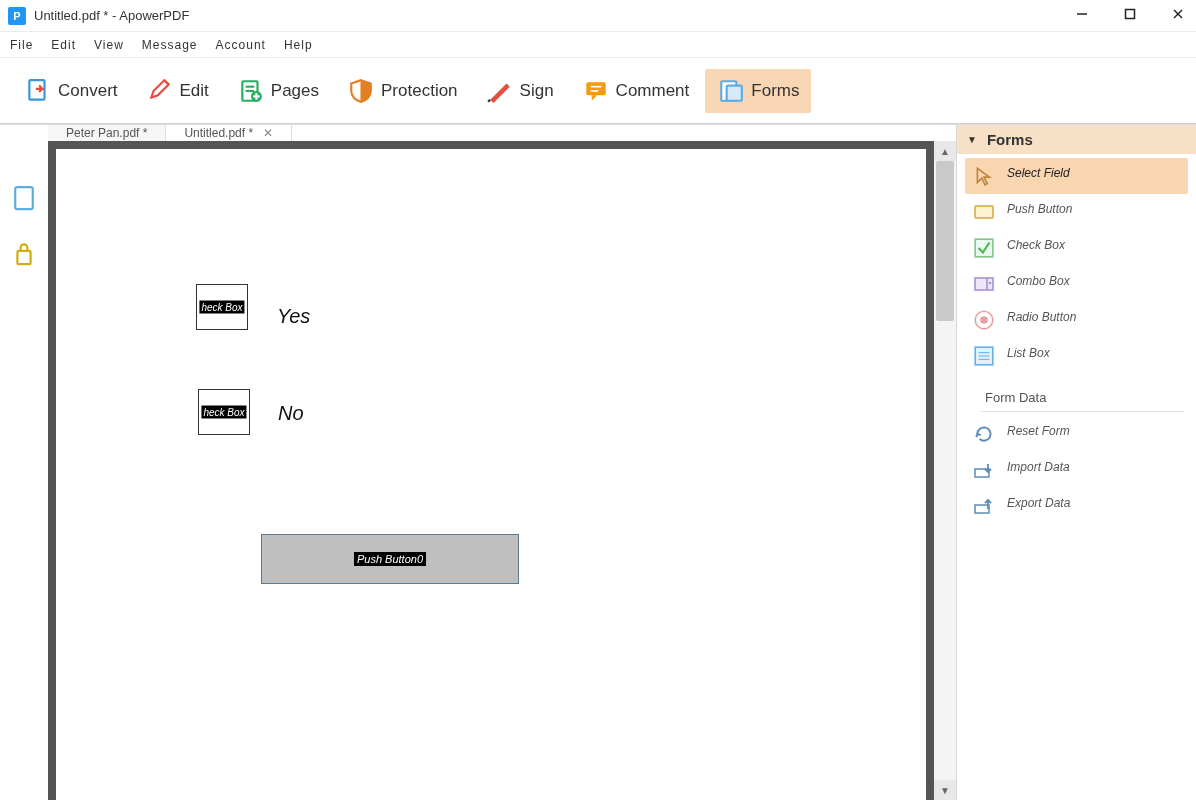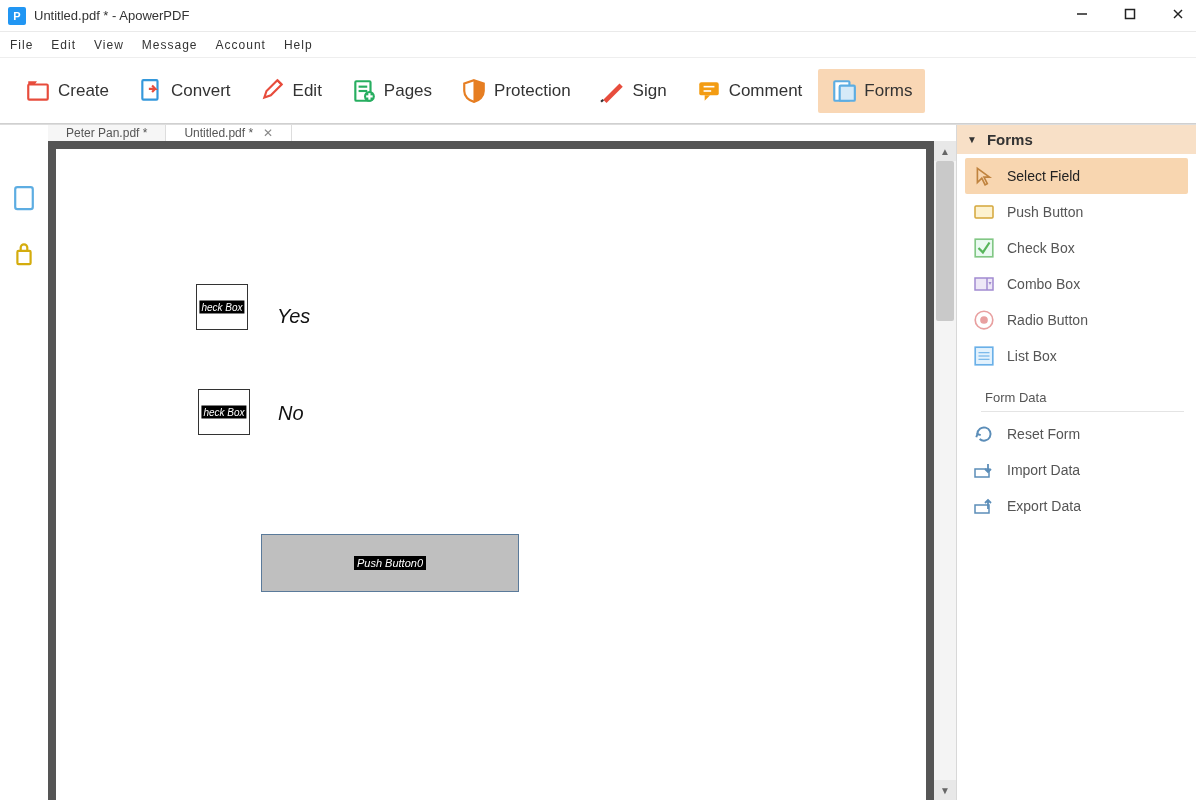--- a/index.html
+++ b/index.html
@@ -51,21 +51,21 @@
 .page-scroll { width: 22px; background: #e8e8e8; display: flex; flex-direction: column; }
 .page-scroll .arrow { height: 20px; display: flex; align-items: center; justify-content: center; color: #666; font-size: 10px; cursor: pointer; }
 .page-scroll .track { flex: 1; background: #f4f4f4; position: relative; }
 .page-scroll .thumb { position: absolute; top: 0; left: 2px; right: 2px; height: 160px; background: #c9c9c9; border-radius: 2px; }
 
 
 .right-panel { width: 240px; border-left: 1px solid #d8d8d8; display: flex; flex-direction: column; background: #fff; }
 .panel-header { background: #f8e0c7; padding: 6px 10px; font-weight: bold; color: #333; font-size: 15px; display: flex; align-items: center; gap: 10px; }
 .panel-header .caret { font-size: 10px; color: #333; }
 .panel-list { padding: 4px 8px; display: flex; flex-direction: column; }
-.panel-item { display: flex; align-items: center; gap: 12px; padding: 8px 8px; font-size: 14px; color: #555; cursor: pointer; border-radius: 2px; }
+.panel-item { display: flex; gap: 12px; padding: 8px 8px; font-size: 12px; color: #555; cursor: pointer; border-radius: 2px; font-style: italic; }
 .panel-item.active { background: #f8d6b0; color: #222; }
 .panel-item .pi-icon { width: 22px; height: 20px; display: flex; align-items: center; justify-content: center; }
 .panel-section-label { font-size: 13px; color: #555; padding: 10px 4px 6px 4px; border-bottom: 1px solid #e4e4e4; margin: 6px 4px 4px 16px; }
 </style>
 </head>
 <body>
 
 <div class="titlebar">
   <div class="app-icon">P</div>
   <div class="title-text">Untitled.pdf * - ApowerPDF</div>
@@ -95,29 +95,20 @@
   <span>View</span>
   <span>Message</span>
   <span>Account</span>
   <span>Help</span>
 </div>
 
 <div class="toolbar">
   <div class="tool-item">
     <span class="tool-icon">
       <svg viewBox="0 0 24 24">
-          <rect x="3" y="6" width="18" height="14" rx="1" fill="#fff" stroke="#e74c3c" stroke-width="2"></rect>
-          <path d="M3 6 L9 6 L11 3 L3 3 Z" fill="#e74c3c"></path>
-        </svg>
-    </span>
-    <span>Create</span>
-  </div>
-  <div class="tool-item">
-    <span class="tool-icon">
-      <svg viewBox="0 0 24 24">
           <rect x="4" y="2" width="14" height="18" rx="1" fill="#fff" stroke="#3498db" stroke-width="2"></rect>
           <path d="M10 10 L16 10 L13 7 M16 10 L13 13" fill="none" stroke="#e74c3c" stroke-width="2"></path>
         </svg>
     </span>
     <span>Convert</span>
   </div>
   <div class="tool-item">
     <span class="tool-icon">
       <svg viewBox="0 0 24 24">
           <path d="M4 18 L6 12 L16 2 L20 6 L10 16 L4 18 Z" fill="#fff" stroke="#e74c3c" stroke-width="2"></path>
@@ -213,21 +204,21 @@
           <div class="check-field" style="left:140px; top:135px;">
             <span class="field-label">heck Box</span>
           </div>
           <div class="page-text" style="left:221px; top:148px;margin-top:8px;">Yes</div>
 
           <div class="check-field" style="left:142px; top:240px;">
             <span class="field-label">heck Box</span>
           </div>
           <div class="page-text" style="left:222px; top:253px;">No</div>
 
-          <div class="push-field" style="left:205px; top:385px; width:258px; height:58px;">
+          <div class="push-field" style="left:205px; top:385px; width:258px; height:50px;">
             <span class="field-label">Push Button0</span>
           </div>
 
         </div>
       </div>
       <div class="page-scroll">
         <div class="arrow">▲</div>
         <div class="track">
           <div class="thumb"></div>
         </div>

